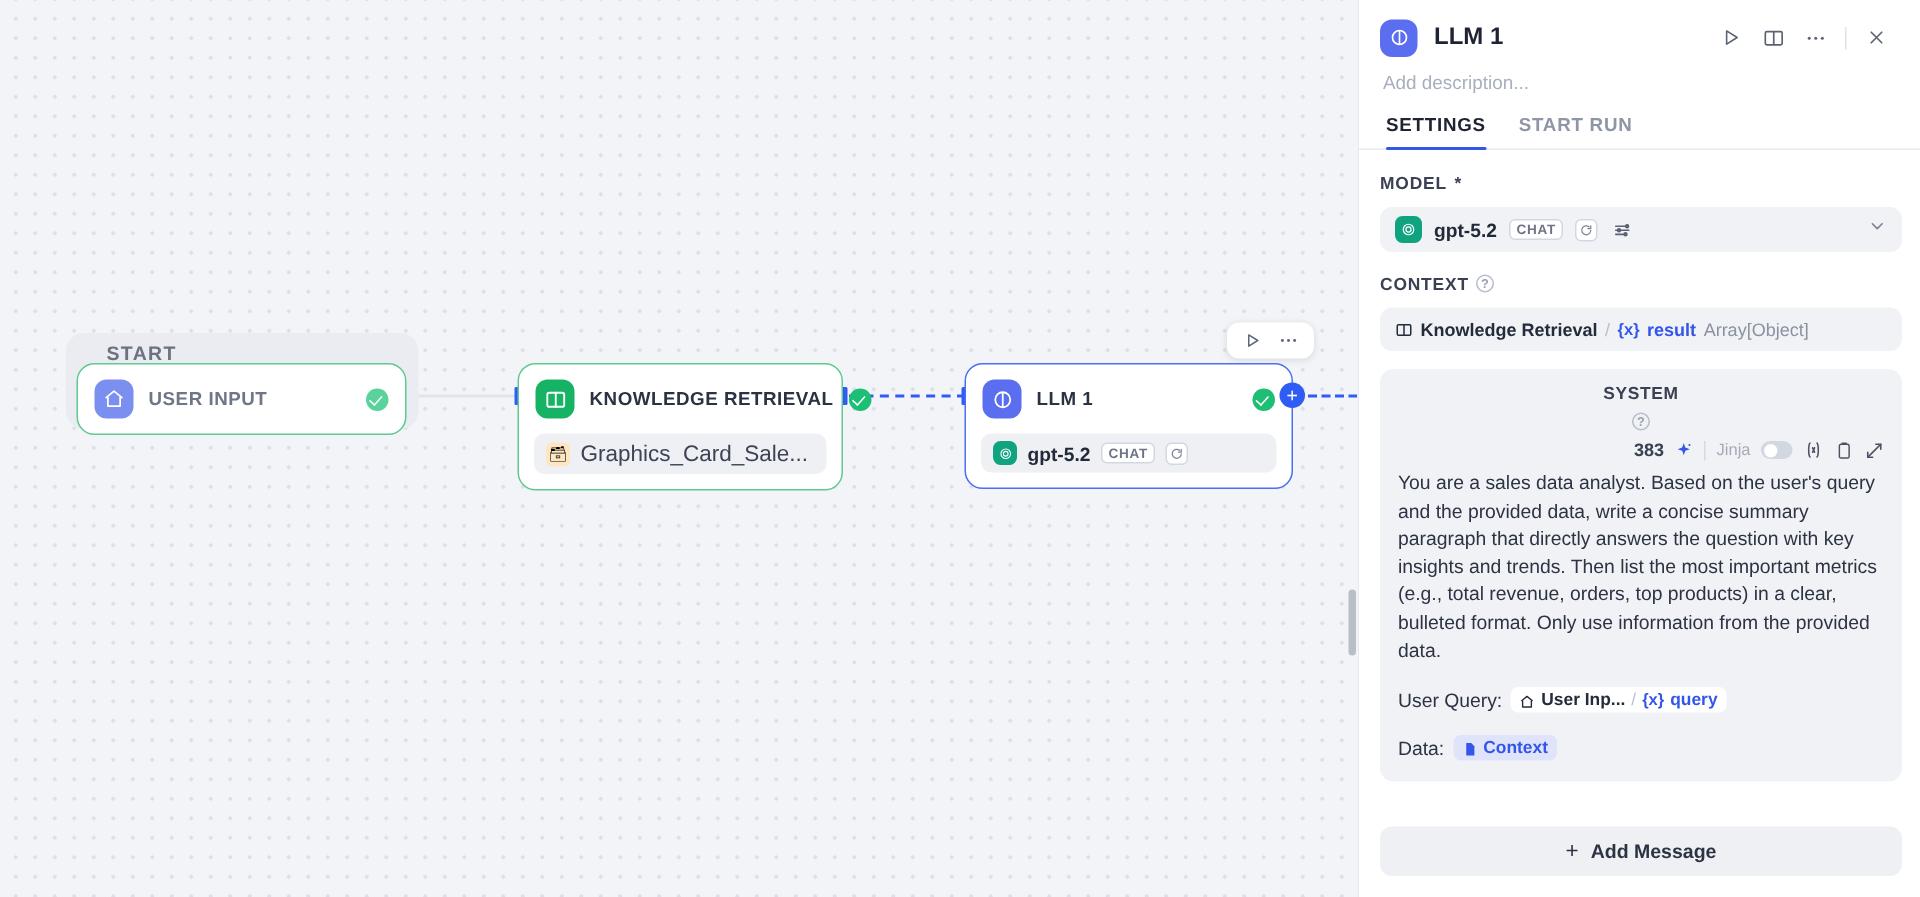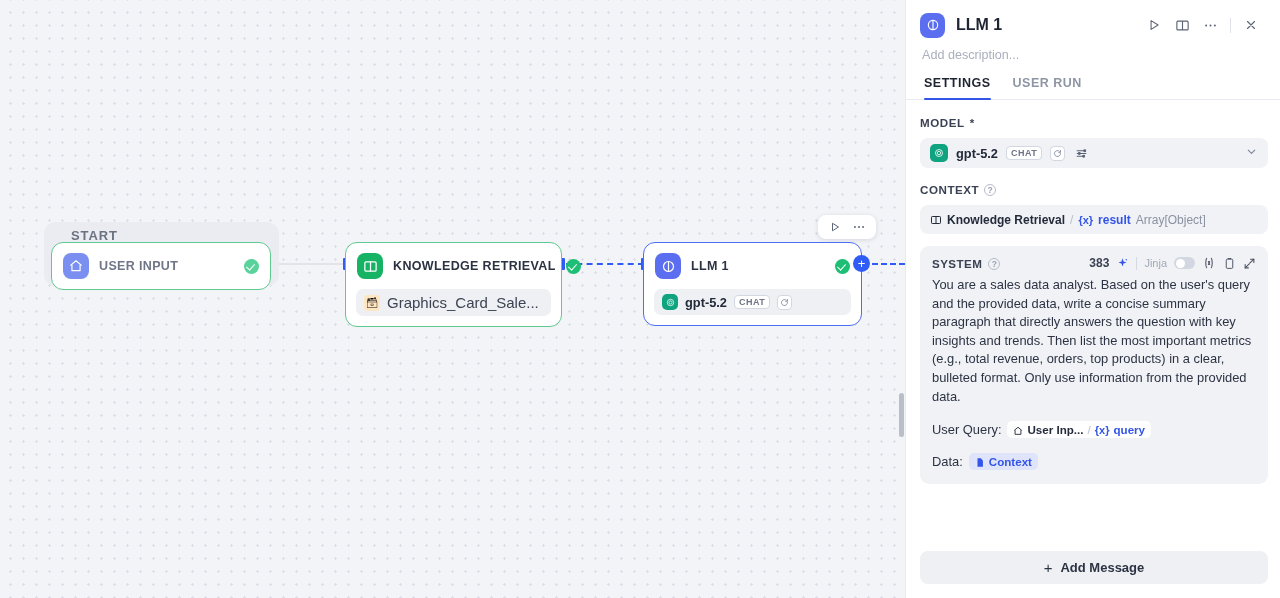--- a/index.html
+++ b/index.html
@@ -182,21 +182,21 @@
     color: #8e95a5; padding-bottom: 9px; position: relative;
   }
   .tab.active { color: #1e2432; }
   .tab.active::after {
     content: ""; position: absolute; left: 0; right: 0; bottom: -1px;
     height: 2.5px; background: #3355e8; border-radius: 2px;
   }
 
   .sec-label {
     font-size: 11.6px; font-weight: 700; letter-spacing: .55px;
-    color: #3a4152; display: flex; align-items: flex-end; gap: 5px;
+    color: #3a4152; display: flex; align-items: flex-start; gap: 5px;
   }
   .req { color: #3a4152; }
   .qmark {
     width: 12px; height: 12px; border-radius: 50%;
     border: 1px solid #b6bcca; color: #9aa1b1;
     font-size: 8.5px; line-height: 10px; text-align: center;
     font-weight: 700;
   }
 
   .model-row {
@@ -223,21 +223,21 @@
   .ctx-x { color: #3355e8; font-weight: 700; font-size: 11px; }
   .ctx-key { color: #3355e8; font-weight: 700; }
   .ctx-type { color: #8a91a1; }
 
   .msg-card {
     margin: 12px 12px 0 14px;
     background: #f1f2f6; border-radius: 9px;
     padding: 10px 12px 14px 12px;
   }
   .msg-top {
-    display: flex; align-items: flex-end; gap: 6px; margin-bottom: 6px;
+    display: flex; align-items: center; gap: 6px; margin-bottom: 6px; flex-direction: column;
   }
   .msg-role {
     font-size: 11.6px; font-weight: 700; letter-spacing: .45px;
     color: #3a4152;
   }
   .msg-tools {
     margin-left: auto; display: flex; align-items: center; gap: 7px;
   }
   .tok-count { font-size: 12px; font-weight: 700; color: #3a4152; }
   .tool-ico { color: #6f7787; display: flex; align-items: center; }
@@ -413,21 +413,21 @@
               <path d="M6 6l12 12M18 6L6 18"></path>
             </svg>
         </div>
       </div>
     </div>
 
     <div class="p-desc">Add description...</div>
 
     <div class="tabs">
       <div class="tab active">SETTINGS</div>
-      <div class="tab">USER RUN</div>
+      <div class="tab">START RUN</div>
     </div>
 
     <div style="padding:16px 0 0 14px;">
       <div class="sec-label">
         <span>MODEL</span>
         <span class="req">*</span>
       </div>
     </div>
     <div class="model-row">
       <div class="oai-logo">

